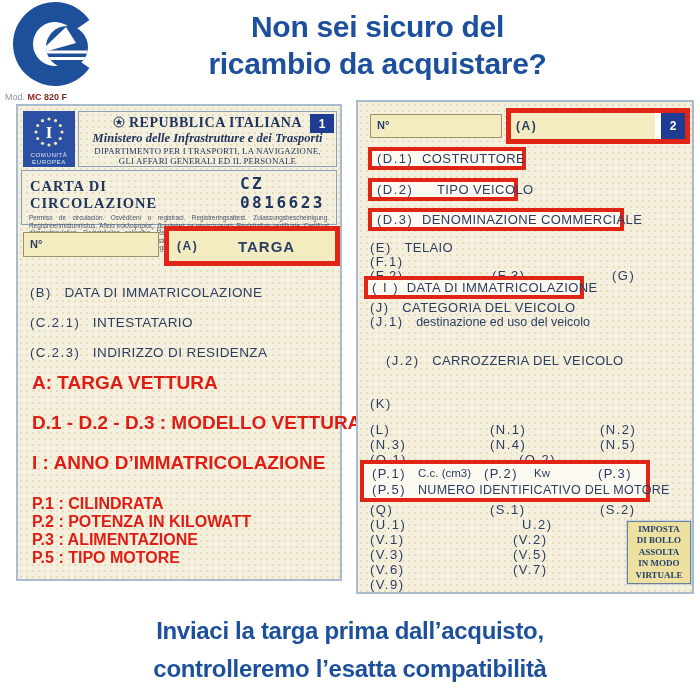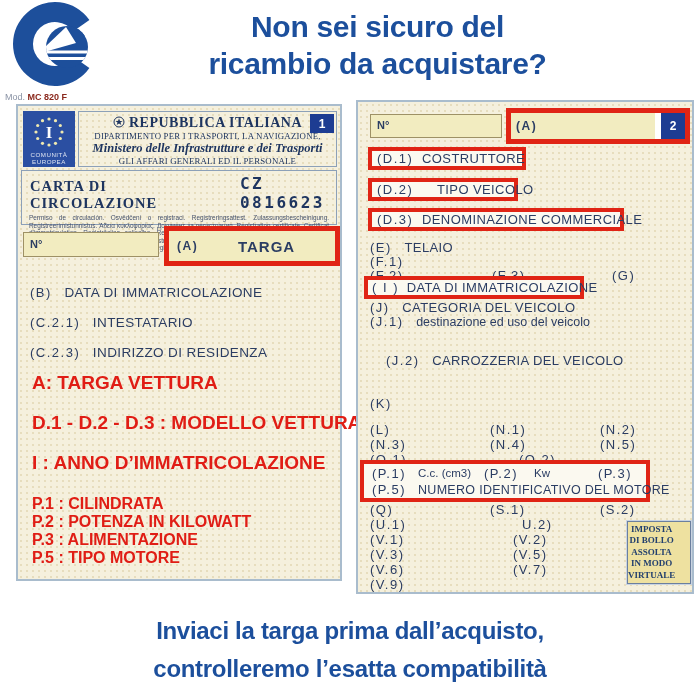--- a/index.html
+++ b/index.html
@@ -38,21 +38,21 @@
   .hdr-country{font-size:14px;font-weight:bold;color:#1e3560;letter-spacing:0.5px;}
   .hdr-ministry{font-size:12.5px;font-weight:bold;font-style:italic;color:#1e3560;}
   .hdr-dept{font-size:8.8px;color:#1e3560;letter-spacing:0.2px;}
   .carta-title{font-size:14.5px;color:#1e3560;letter-spacing:1px;font-family:"Liberation Serif", serif;font-weight:bold;}
   .carta-serial{font-size:16px;color:#1e3560;font-family:"DejaVu Sans Mono", monospace;font-weight:bold;letter-spacing:2.5px;}
   .multilang{font-size:6.4px;line-height:7.6px;color:#46536f;text-align:justify;}
 
   .rednote{color:#e01d15;font-weight:bold;white-space:nowrap;}
   .stamp{background:#eee1a0;border:1px solid #6b7f9e;outline:1px solid #c9d4e2;
     font-family:"Liberation Serif", serif;font-weight:bold;color:#23406e;
-    font-size:9px;line-height:11.6px;text-align:center;display:flex;align-items:center;}
+    font-size:9px;line-height:11.6px;text-align:center;display:flex;align-items:center;justify-content:center;}
 </style>
 </head>
 <body>
 
 <div class="canvas">
 
   <div class="abs" style="left:10px;top:0px;width:90px;height:88px;">
     <svg width="90" height="88" viewBox="0 0 90 88">
       <path d="M79.4 19.9 A42 42 0 1 0 79.4 68.1 L63.0 56.6 A22 22 0 1 1 63.0 31.4 Z" fill="#1d4f9b"></path>
       <circle cx="57" cy="47" r="21" fill="#1d4f9b"></circle>
@@ -104,22 +104,22 @@
     </div>
 
     <div class="abs" style="left:60px;top:5px;right:3px;height:56px;border:1px solid #8ca0b8;text-align:center;padding-top:3px;box-sizing:border-box;">
       <div class="serif hdr-country">
         <svg width="12" height="12" viewBox="0 0 12 12" style="vertical-align:-1px;">
           <circle cx="6" cy="6" r="5" fill="none" stroke="#1e3560"></circle>
           <path d="M6 2.5 L7 5 L9.5 5 L7.5 6.6 L8.3 9 L6 7.6 L3.7 9 L4.5 6.6 L2.5 5 L5 5 Z" fill="#1e3560"></path>
         </svg>
         <span>REPUBBLICA ITALIANA</span>
       </div>
+      <div class="serif hdr-ministry">Ministero delle Infrastrutture e dei Trasporti</div>
       <div class="serif hdr-dept">DIPARTIMENTO PER I TRASPORTI, LA NAVIGAZIONE,</div>
-      <div class="serif hdr-ministry">Ministero delle Infrastrutture e dei Trasporti</div>
       <div class="serif hdr-dept">GLI AFFARI GENERALI ED IL PERSONALE</div>
       <div class="abs numbox" style="top:2px;right:2px;width:24px;height:19px;">1</div>
     </div>
 
     <div class="abs" style="left:3px;top:64px;right:3px;height:55px;border:1px solid #8ca0b8;box-sizing:border-box;">
       <div style="display:flex;align-items:flex-end;padding:3px 10px 1px 8px;gap:20px;">
         <span class="carta-title">CARTA DI CIRCOLAZIONE</span>
         <span class="carta-serial" style="margin-left:42px;">CZ 0816623</span>
       </div>
       <div class="multilang" style="padding:1px 7px;">Permiso de circulación. Osvědčení o registraci. Registreringsattest. Zulassungsbescheinigung. Registreerimistunnistus. Άδεια κυκλοφορίας. Документ за регистрация. Registration certificate. Certificat d'immatriculation. Reģistrācijas apliecība. Registracijos liudijimas. Forgalmi engedély. Ċertifikat ta' Reġistrazzjoni. Kentekenbewijs. Dowód Rejestracyjny. Certificado de matrícula. Osvedčenie o evidencii. Prometno dovoljenje. Rekisteröintitodistus. Registreringsbevis. Prometna dozvola.</div>

